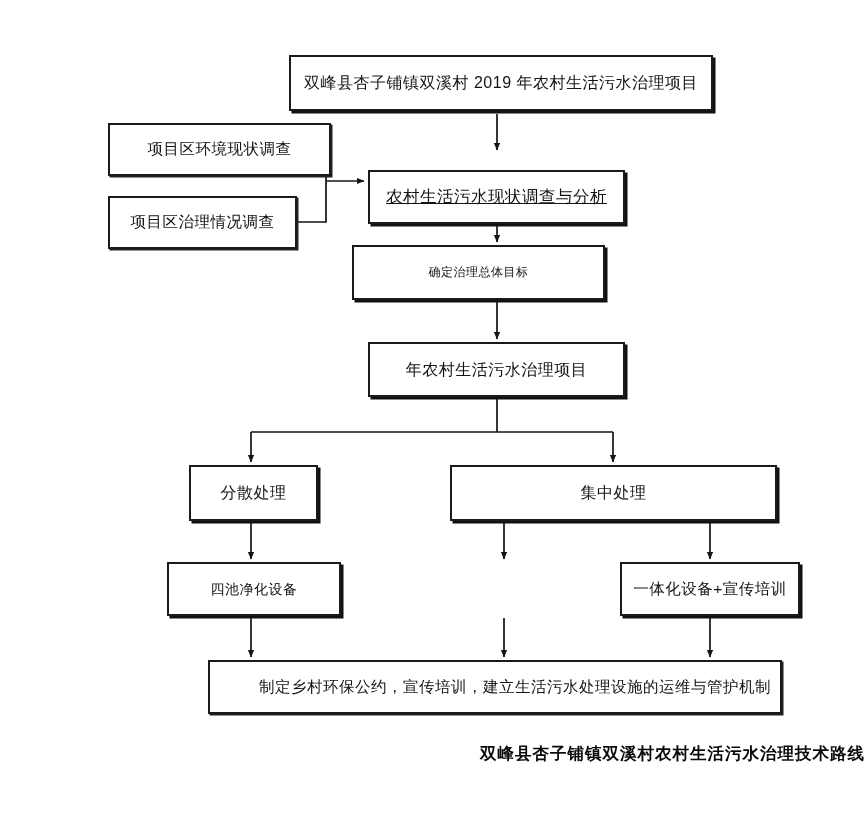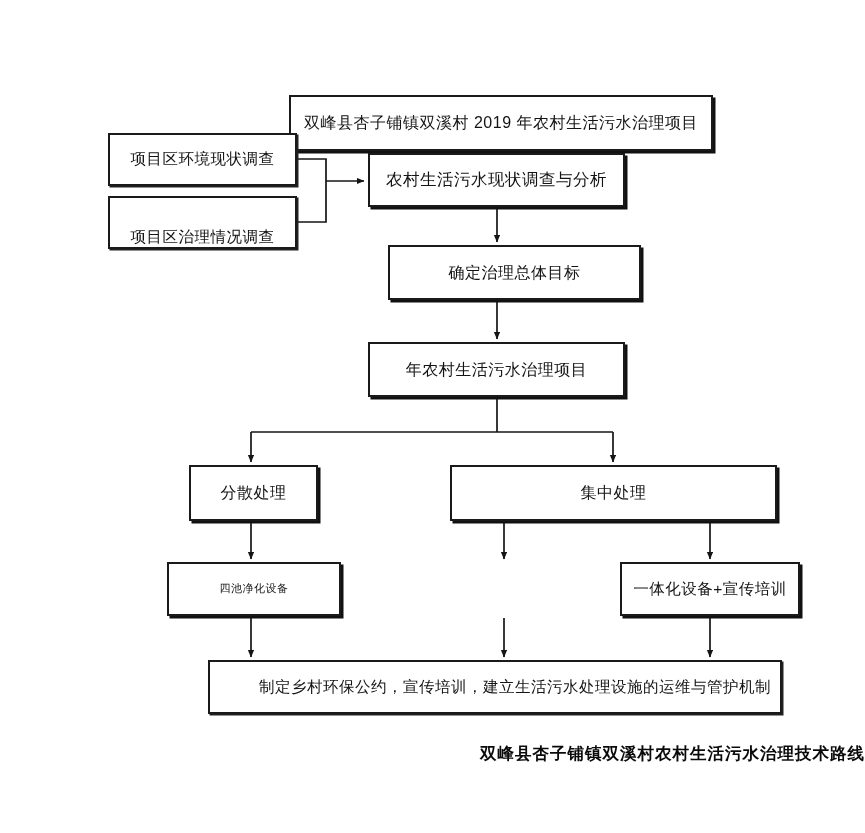--- a/index.html
+++ b/index.html
@@ -55,29 +55,29 @@
     left: 0;
     width: 865px;
     text-align: right;
     font-weight: bold;
     font-size: 16.5px;
     letter-spacing: 1px;
     color: #0a0a0a;
     z-index: 4;
   }
   
-  #node-title       { left: 289px; top: 55px;  width: 424px; height: 56px;  font-size: 16px; margin-top: 40px; }
-  #node-env-survey  { left: 108px; top: 133px; width: 189px; height: 53px;  font-size: 15.5px; justify-content: center; }
-  #node-gov-survey  { left: 108px; top: 196px; width: 189px; height: 53px;  font-size: 15.5px; align-items: flex-end; }
-  #node-analysis    { left: 368px; top: 153px; width: 257px; height: 54px;  font-size: 16.5px; }
-  #node-goal        { left: 388px; top: 245px; width: 253px; height: 55px;  font-size: 16px; }
+  #node-title       { left: 289px; top: 55px;  width: 424px; height: 56px;  font-size: 16px; }
+  #node-env-survey  { left: 108px; top: 123px; width: 223px; height: 53px;  font-size: 15.5px; justify-content: center; }
+  #node-gov-survey  { left: 108px; top: 196px; width: 189px; height: 53px;  font-size: 15.5px; }
+  #node-analysis    { left: 368px; top: 170px; width: 257px; height: 54px;  font-size: 16.5px; text-decoration: underline; }
+  #node-goal        { left: 352px; top: 245px; width: 253px; height: 55px;  font-size: 12px; }
   #node-implement   { left: 368px; top: 342px; width: 257px; height: 55px;  font-size: 16px; }
   #node-decentral   { left: 189px; top: 465px; width: 129px; height: 56px;  font-size: 16px; }
   #node-central     { left: 450px; top: 465px; width: 327px; height: 56px;  font-size: 16px; }
-  #node-four-pond   { left: 167px; top: 562px; width: 174px; height: 54px;  font-size: 11px; }
+  #node-four-pond   { left: 167px; top: 562px; width: 174px; height: 54px;  font-size: 14px; }
   #node-anaerobic   { left: 420px; top: 562px; width: 168px; height: 54px;  font-size: 15.5px; }
   #node-integrated  { left: 620px; top: 562px; width: 180px; height: 54px;  font-size: 15.5px; }
   #node-mechanism   { left: 208px; top: 660px; width: 574px; height: 54px;  font-size: 15.5px; padding-left: 40px; }
   #figure-caption   { top: 743px; }
 </style>
 </head>
 <body>
 
 <div id="canvas">
 

